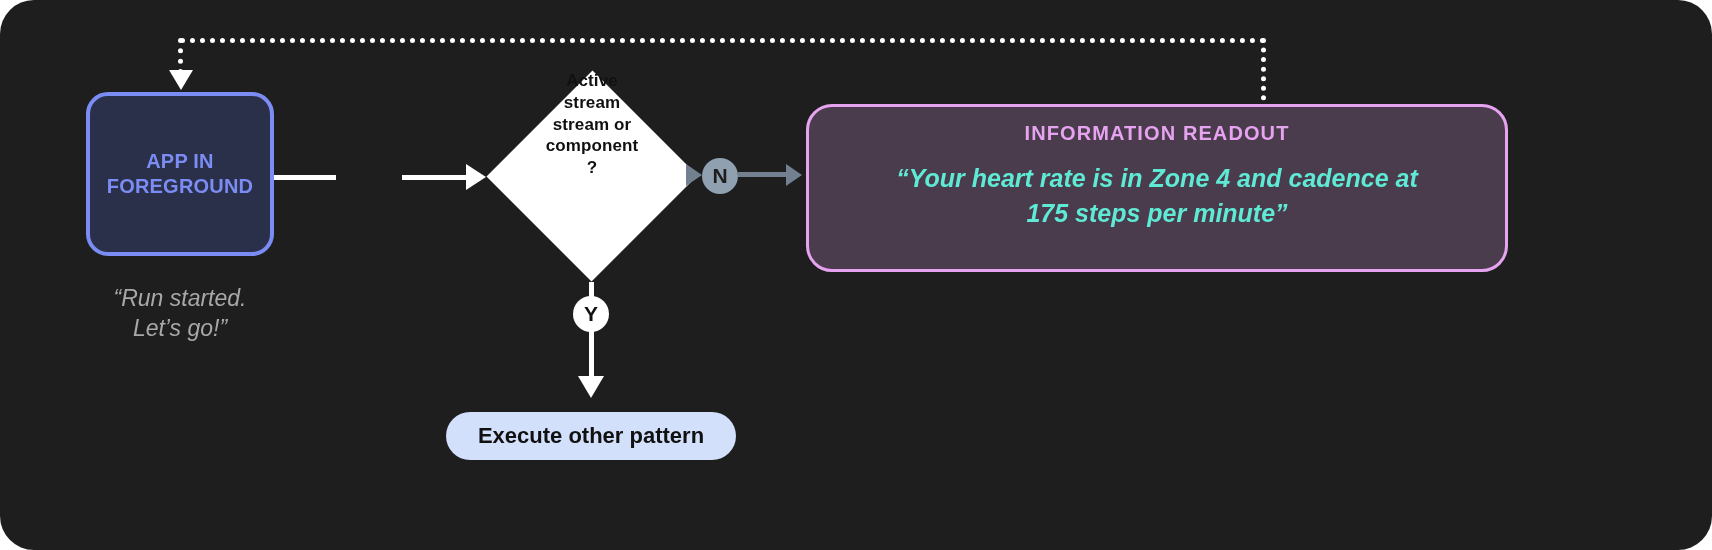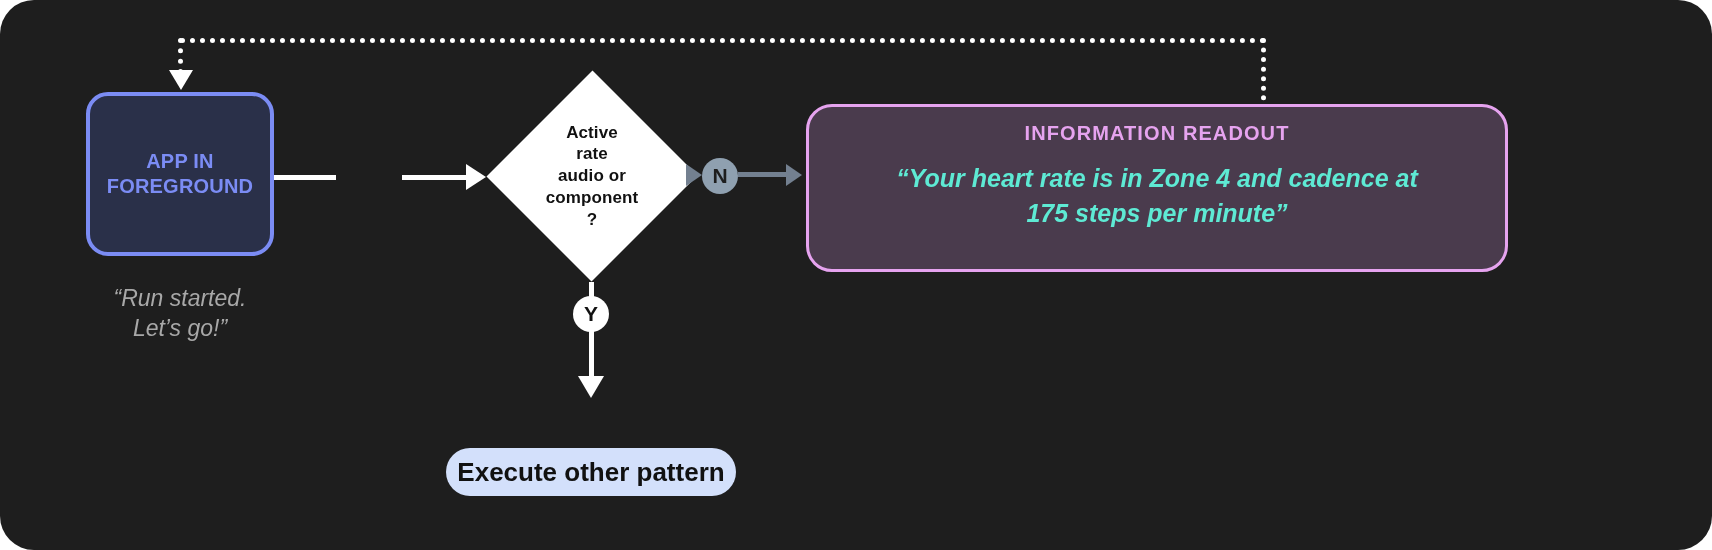--- a/index.html
+++ b/index.html
@@ -109,21 +109,20 @@
     position: absolute;
     inset: 0;
     background: #ffffff;
     transform: rotate(45deg) scale(0.707);
     transform-origin: center center;
   }
   #diamond-text {
     position: absolute;
     inset: 0;
     display: flex;
-    align-items: center;
     justify-content: center;
     color: #111111;
     font-size: 17px;
     font-weight: bold;
     line-height: 1.28;
     text-align: center;
     letter-spacing: 0.1px;
   }
 
   
@@ -217,23 +216,22 @@
     left: 446px;
     top: 412px;
     width: 290px;
     height: 48px;
     background: #d3e0fb;
     border-radius: 24px;
     display: flex;
     align-items: center;
     justify-content: center;
     color: #111111;
-    font-size: 26px;
-    font-weight: bold;
-    margin-top: 36px;
+    font-size: 22px;
+    font-weight: bold;
   }
 
   
   #readout-panel {
     position: absolute;
     left: 806px;
     top: 104px;
     width: 702px;
     height: 168px;
     box-sizing: border-box;
@@ -320,22 +318,22 @@
 
 
   <div id="line-tap-diamond" class="hline"></div>
   <div id="arrow-into-diamond" class="arrow-right"></div>
 
   <div id="diamond-wrap">
     <div id="diamond-shape"></div>
     <div id="diamond-text">
       <div>
         <span>Active</span><br>
-        <span>rate</span><br>
-        <span>audio or</span><br>
+        <span>stream</span><br>
+        <span>stream or</span><br>
         <span>component</span><br>
         <span>?</span>
       </div>
     </div>
   </div>
 
   <div id="arrow-diamond-n"></div>
   <div id="badge-n">N</div>
   <div id="line-n-panel"></div>
   <div id="arrow-into-panel"></div>

